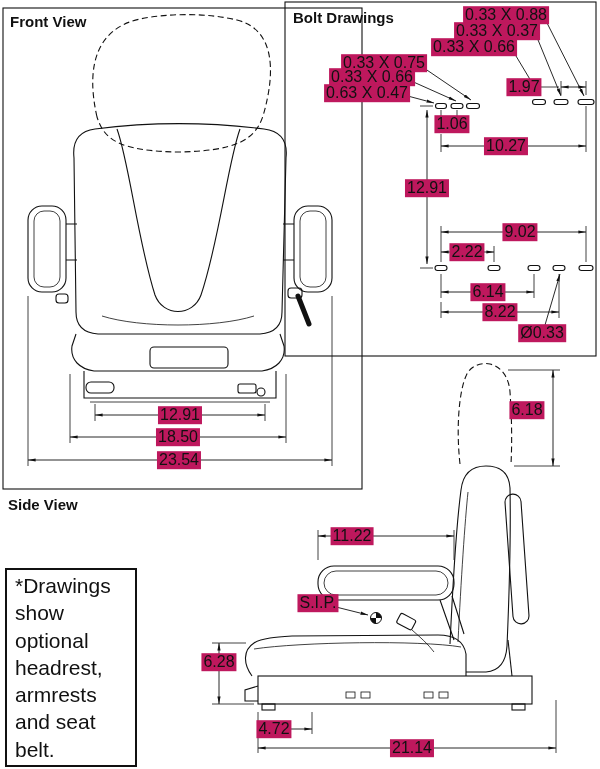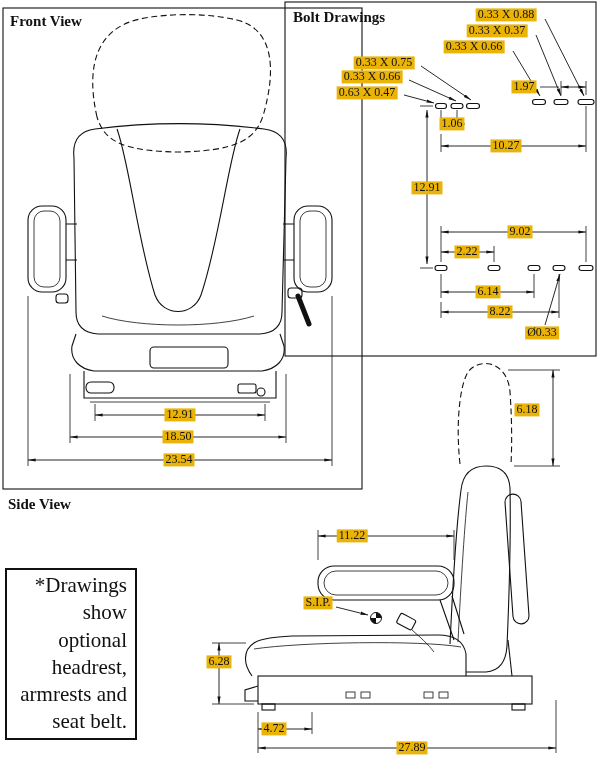--- a/index.html
+++ b/index.html
@@ -1,31 +1,31 @@
 <!DOCTYPE html>
 <html><head>
 <meta charset="utf-8">
 <style>
   html,body{margin:0;padding:0;background:#fff}
   .canvas{position:relative;width:600px;height:769px;background:#fff;overflow:hidden;
-          font-family:Liberation Serif, serif;color:#111}
+          font-family:Liberation Sans, sans-serif;color:#111}
   .canvas svg{position:absolute;left:0;top:0}
   .ln{fill:none;stroke:#111;stroke-width:1.1}
   .lnthin{fill:none;stroke:#111;stroke-width:0.8}
   .dash{stroke-dasharray:6 3.5}
   .ext{stroke:#111;stroke-width:0.8;fill:none}
   .dimln{stroke:#111;stroke-width:0.9;fill:none}
   .lever{stroke:#111;stroke-width:5;stroke-linecap:round}
   .sipc{fill:#fff;stroke:#111;stroke-width:1}
   .sipf{fill:#111;stroke:none}
-  .lbl{position:absolute;transform:translate(-50%,-50%);font-size:12px;line-height:1.1;
-       background:#eab308;padding:0 2px;white-space:nowrap}
+  .lbl{position:absolute;transform:translate(-50%,-50%);font-size:16px;line-height:1.1;
+       background:#be185d;padding:0 2px;white-space:nowrap}
   .title{position:absolute;font-weight:bold;font-size:15px;white-space:nowrap}
   .note-box{position:absolute;left:5px;top:568px;width:112px;border:2px solid #111;
-            padding:2px 8px;font-size:21px;line-height:1.3;text-align:right}
+            padding:2px 8px;font-size:21px;line-height:1.3;text-align:left}
 </style>
 </head>
 <body>
 
 <div class="canvas">
 
 <svg width="600" height="769" viewBox="0 0 600 769">
   <defs>
     <marker id="ar" viewBox="0 0 8 8" refX="7.6" refY="4" markerWidth="8" markerHeight="8" orient="auto-start-reverse" markerUnits="userSpaceOnUse">
       <path d="M0,2.4 L7.6,4 L0,5.6 Z" fill="#111"></path>
@@ -200,19 +200,19 @@
   <div class="lbl" style="left:467px;top:252px">2.22</div>
   <div class="lbl" style="left:488px;top:292px">6.14</div>
   <div class="lbl" style="left:500px;top:312px">8.22</div>
   <div class="lbl" style="left:542px;top:333px">Ø0.33</div>
 
   <div class="lbl" style="left:352px;top:536px">11.22</div>
   <div class="lbl" style="left:527px;top:410px">6.18</div>
   <div class="lbl" style="left:318px;top:603px">S.I.P.</div>
   <div class="lbl" style="left:219px;top:662px">6.28</div>
   <div class="lbl" style="left:274px;top:729px">4.72</div>
-  <div class="lbl" style="left:412px;top:748px">27.89</div>
+  <div class="lbl" style="left:412px;top:748px">21.14</div>
 
   <div class="note-box">
     <span>*Drawings show optional headrest, armrests and seat belt.</span>
   </div>
 
 </div>
 
 </body></html>

